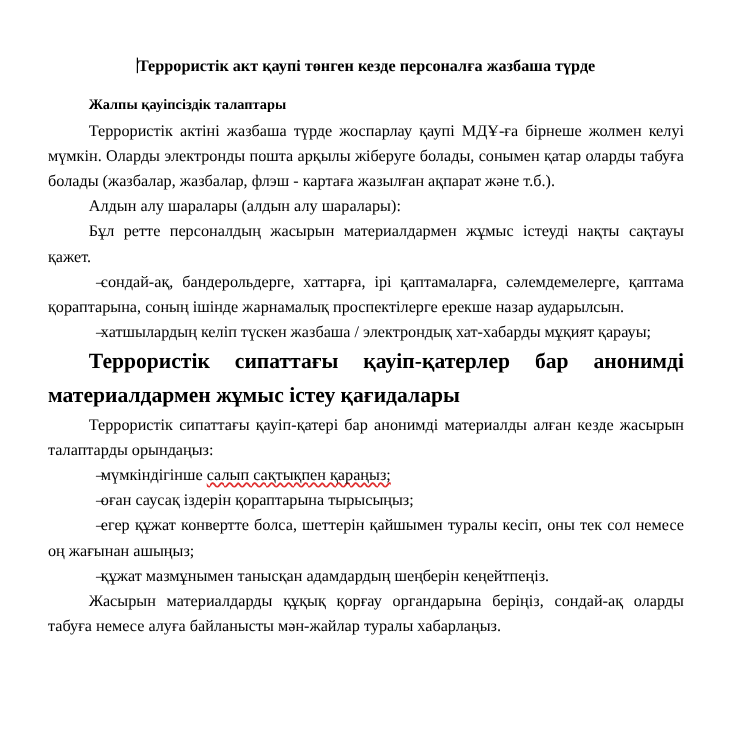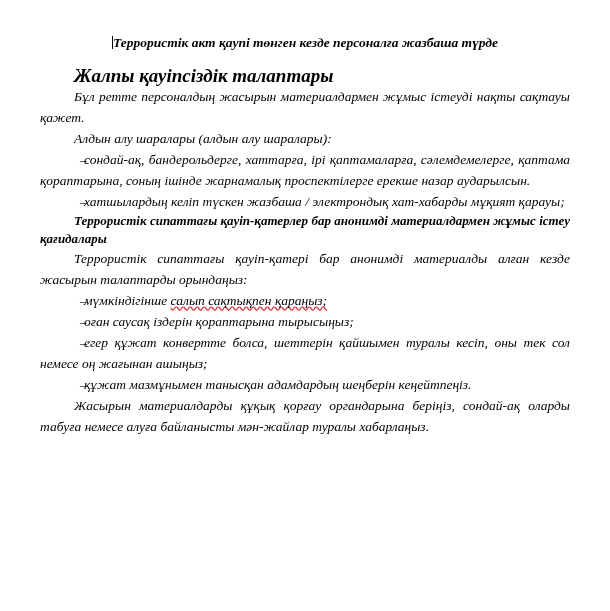--- a/index.html
+++ b/index.html
@@ -18,23 +18,22 @@
     position: relative;
     width: 610px;
     height: 611px;
     background: #ffffff;
     box-sizing: border-box;
     padding: 0;
   }
   .doc-body {
     position: absolute;
     left: 40px;
-    top: 4px;
+    top: 16px;
     width: 530px;
-    font-style: italic;
   }
   .title {
     font-weight: bold;
     font-size: 13.5px;
     line-height: 21px;
     text-align: center;
     margin: 0;
     padding-top: 28px;
     padding-left: 38px;
     padding-right: 38px;
@@ -46,29 +45,29 @@
     border-left: 1px solid #000;
     height: 13px;
     vertical-align: -2px;
     margin-right: 0px;
   }
   .blankline {
     height: 12px;
   }
   .h-sub {
     font-weight: bold;
-    font-size: 19px;
+    font-size: 12px;
     line-height: 21px;
     margin: 0;
     text-indent: 34px;
   }
   .h-sub-just {
     font-weight: bold;
-    font-size: 13px;
-    line-height: 18px;
+    font-size: 18px;
+    line-height: 28px;
     margin: 0;
     text-indent: 34px;
     text-align: justify;
     text-align-last: left;
   }
   .para {
     font-size: 13.5px;
     line-height: 21px;
     margin: 0;
     text-indent: 34px;
@@ -101,24 +100,25 @@
   <div class="doc-body">
 
     <div class="title">
       <span class="caret"></span><span>Террористік акт қаупі төнген кезде персоналға жазбаша түрде</span>
     </div>
 
     <div class="blankline"></div>
 
     <p class="h-sub">Жалпы қауіпсіздік талаптары</p>
 
+    <p class="para">Террористік актіні жазбаша түрде жоспарлау қаупі МДҰ-ға бірнеше жолмен келуі мүмкін. Оларды электронды пошта арқылы жіберуге болады, сонымен қатар оларды табуға болады (жазбалар, жазбалар, флэш - картаға жазылған ақпарат және т.б.).</p>
+
+    <p class="para">Алдын алу шаралары (алдын алу шаралары):</p>
 
     <p class="para">Бұл ретте персоналдың жасырын материалдармен жұмыс істеуді нақты сақтауы қажет.</p>
-
-    <p class="para">Алдын алу шаралары (алдын алу шаралары):</p>
 
     <p class="item"><span class="dash">–</span><span>сондай-ақ, бандерольдерге, хаттарға, ірі қаптамаларға, сәлемдемелерге, қаптама қораптарына, соның ішінде жарнамалық проспектілерге ерекше назар аударылсын.</span></p>
 
     <p class="item"><span class="dash">–</span><span>хатшылардың келіп түскен жазбаша / электрондық хат-хабарды мұқият қарауы;</span></p>
 
     <p class="h-sub-just">Террористік сипаттағы қауіп-қатерлер бар анонимді материалдармен жұмыс істеу қағидалары</p>
 
     <p class="para">Террористік сипаттағы қауіп-қатері бар анонимді материалды алған кезде жасырын талаптарды орындаңыз:</p>
 
     <p class="item"><span class="dash">–</span><span>мүмкіндігінше </span><span class="spell">салып сақтықпен қараңыз;</span></p>

